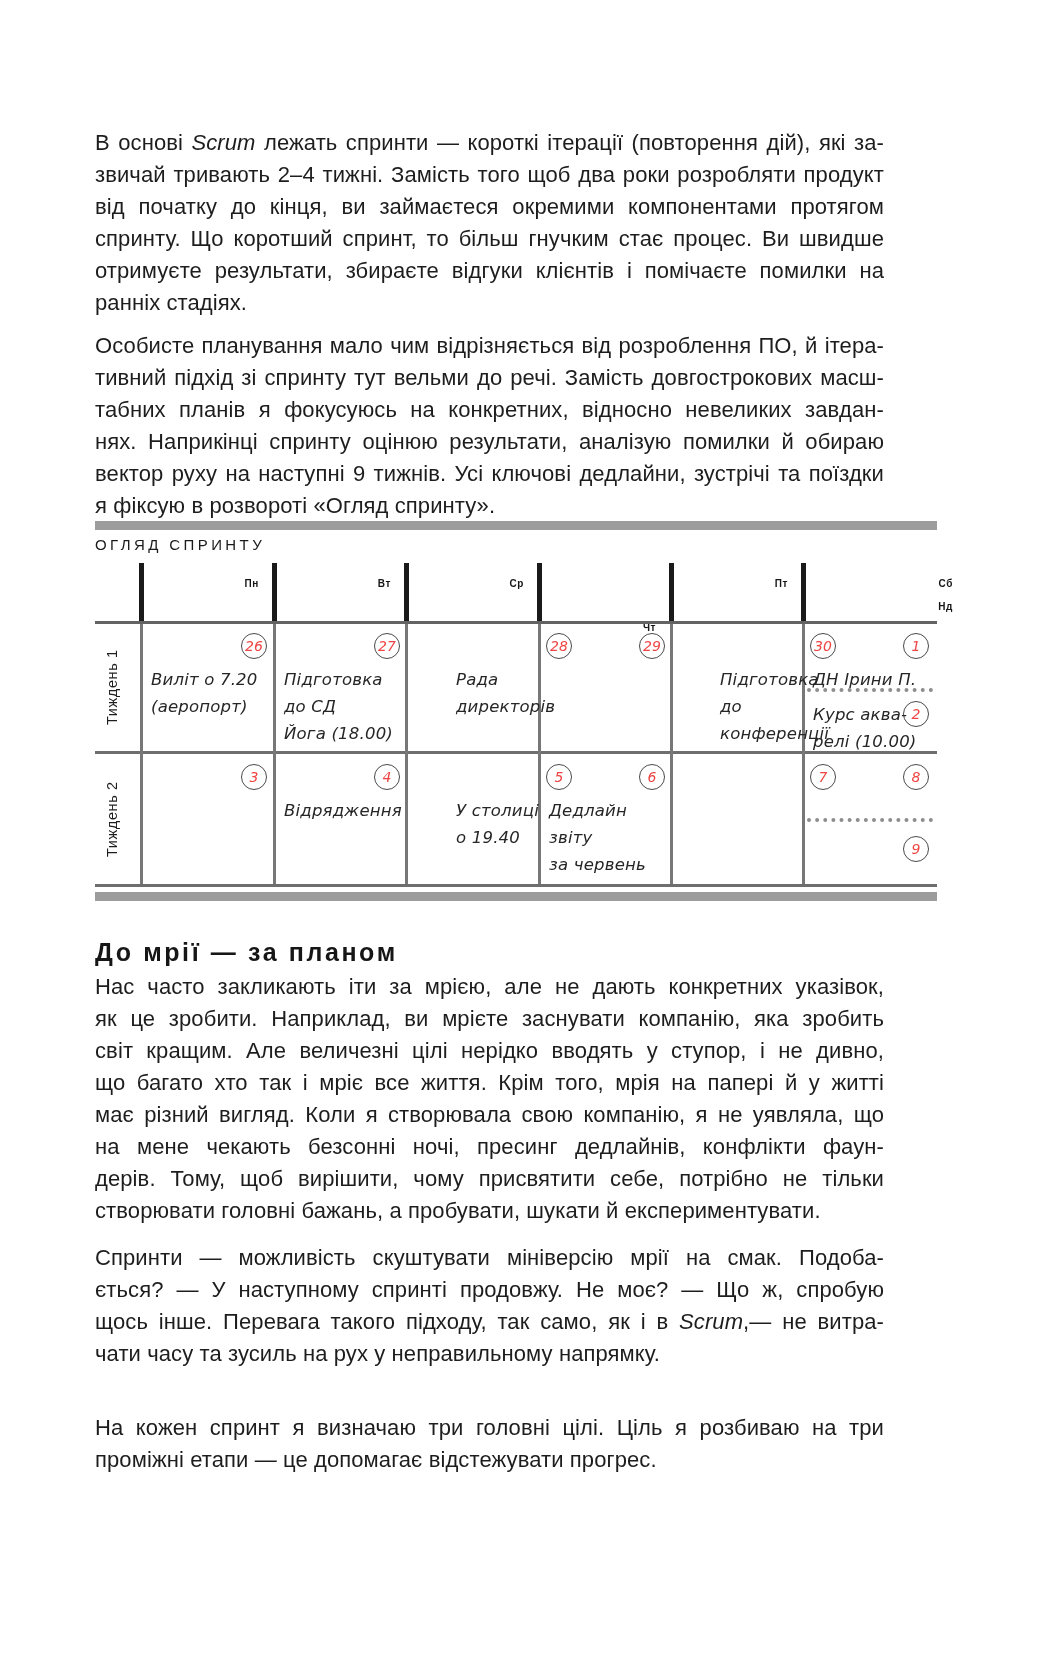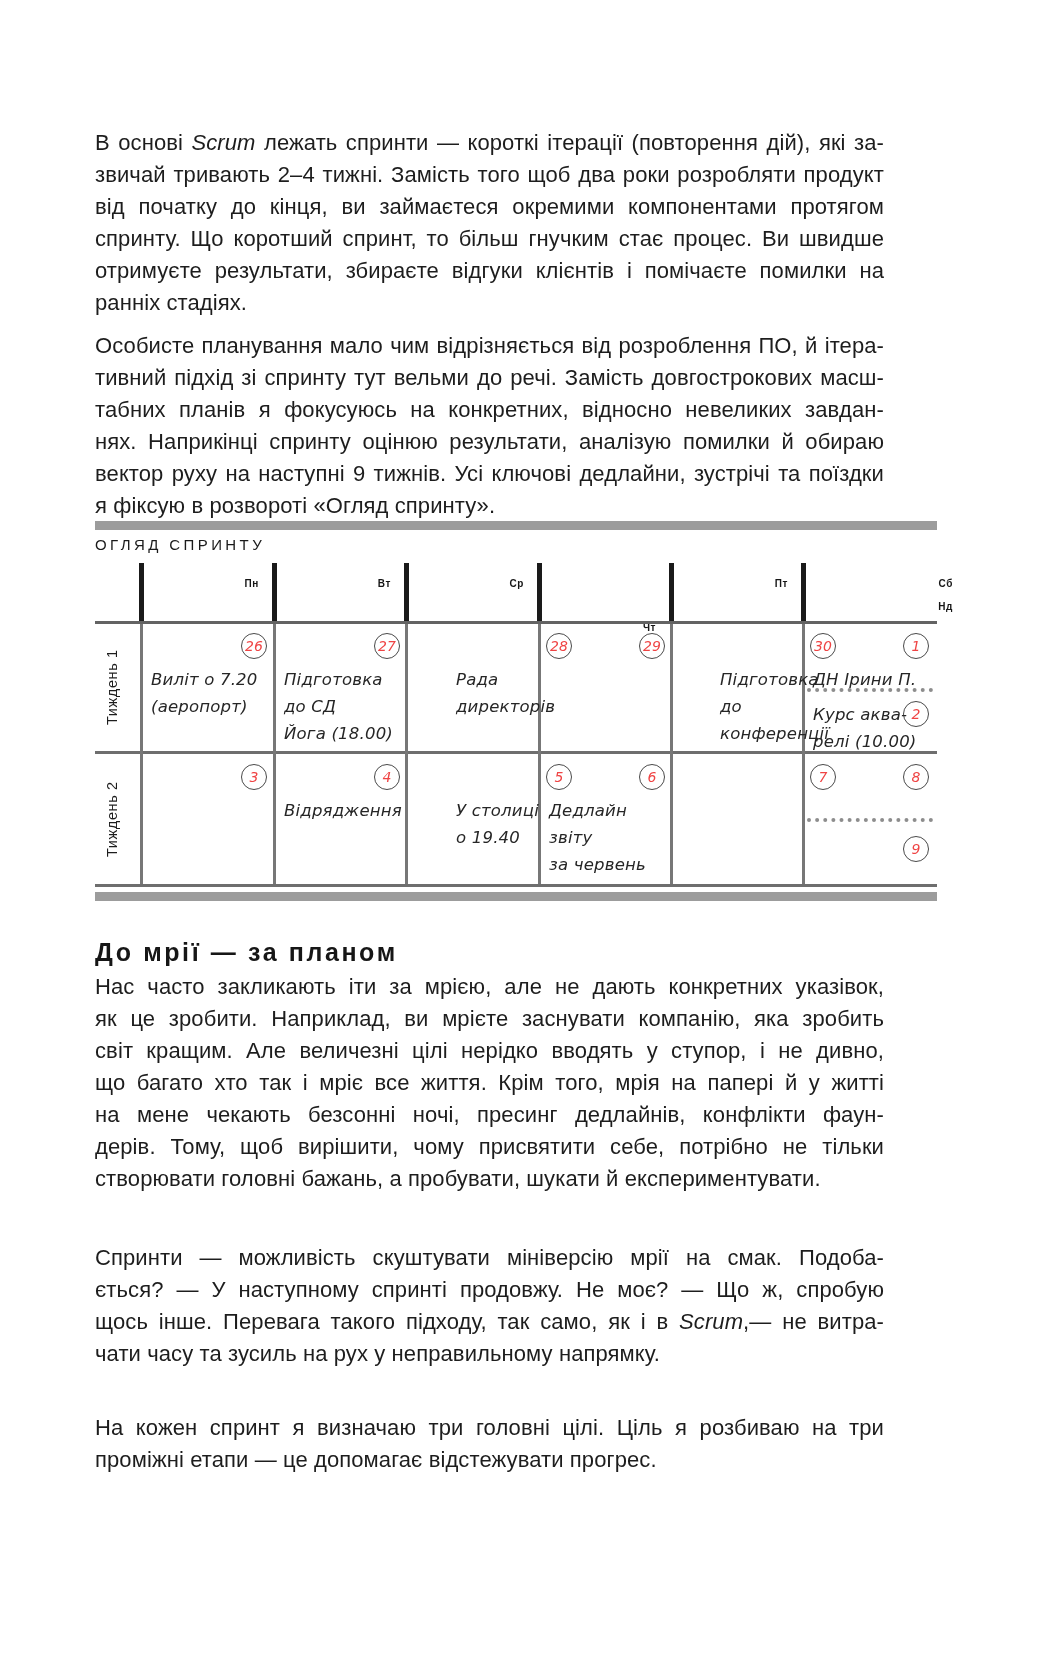--- a/index.html
+++ b/index.html
@@ -200,20 +200,21 @@
   </div>
 
   <div class="bar bar-bottom"></div>
 
   <div class="heading" style="top:938px">До мрії — за планом</div>
   <div class="para" style="top:971px">
       <div class="tline">Нас часто закликають іти за мрією, але не дають конкретних указівок,</div>
       <div class="tline">як це зробити. Наприклад, ви мрієте заснувати компанію, яка зробить</div>
       <div class="tline">світ кращим. Але величезні цілі нерідко вводять у ступор, і не дивно,</div>
       <div class="tline">що багато хто так і мріє все життя. Крім того, мрія на папері й у житті</div>
+      <div class="tline">має різний вигляд. Коли я створювала свою компанію, я не уявляла, що</div>
       <div class="tline">на мене чекають безсонні ночі, пресинг дедлайнів, конфлікти фаун-</div>
       <div class="tline">дерів. Тому, щоб вирішити, чому присвятити себе, потрібно не тільки</div>
       <div class="tline">створювати головні бажань, а пробувати, шукати й експериментувати.</div>
     </div>
   <div class="para" style="top:1242px">
       <div class="tline">Спринти — можливість скуштувати мініверсію мрії на смак. Подоба-</div>
       <div class="tline">ється? — У наступному спринті продовжу. Не моє? — Що ж, спробую</div>
       <div class="tline">щось інше. Перевага такого підходу, так само, як і в <i>Scrum</i>,— не витра-</div>
       <div class="tline">чати часу та зусиль на рух у неправильному напрямку.</div>
     </div>

